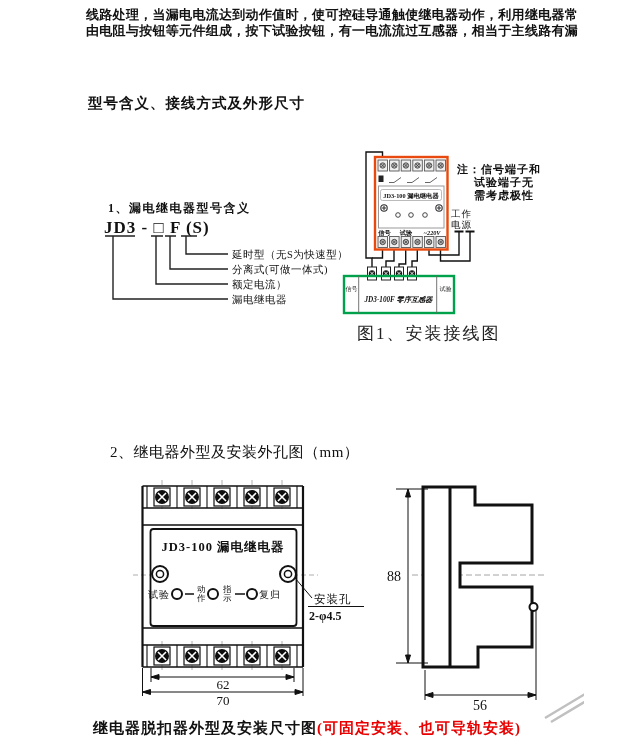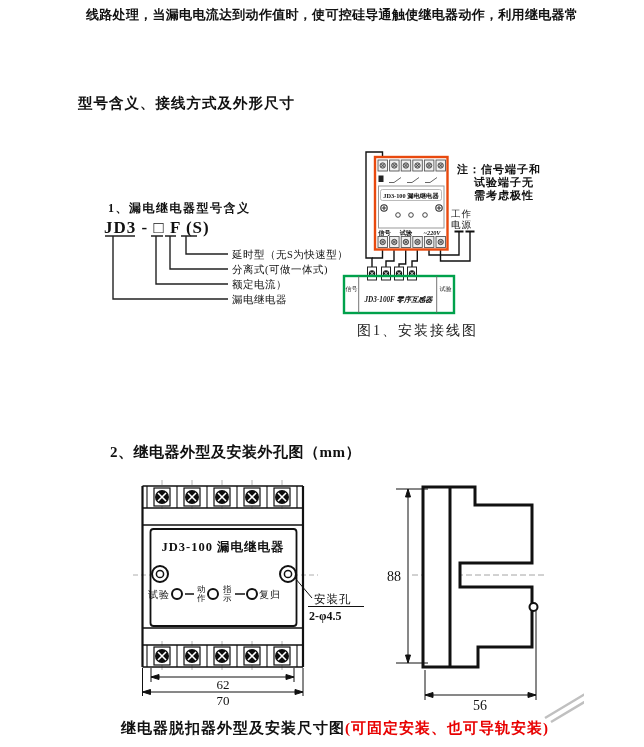--- a/index.html
+++ b/index.html
@@ -1,35 +1,36 @@
 <!DOCTYPE html>
 <html><head>
 <meta charset="utf-8">
 <style>
   html,body{margin:0;padding:0;background:#fff;}
   .page{position:relative;width:584px;height:747px;background:#ffffff;overflow:hidden;
         font-family:"Liberation Serif",serif;color:#111;}
   .abs{position:absolute;}
   .intro{left:86px;top:7px;width:480px;font-size:13px;font-weight:600;letter-spacing:.3px;}
   .intro div{line-height:16.2px;white-space:nowrap;}
-  .h1{left:78px;top:94px;font-size:14.5px;font-weight:700;letter-spacing:1px;}
-  .h2{left:110px;top:443px;font-size:15px;font-weight:700;letter-spacing:.5px;}
-  .fig1cap{left:357px;top:322px;font-size:14px;letter-spacing:2px;color:#222;}
-  .footer{left:100px;top:719px;width:470px;text-align:center;font-size:15px;font-weight:600;letter-spacing:1px;}
+  .h1{left:88px;top:94px;font-size:14.5px;font-weight:700;letter-spacing:1px;}
+  .h2{left:110px;top:443px;font-size:15px;font-weight:400;letter-spacing:.5px;}
+  .fig1cap{left:357px;top:322px;font-size:17px;letter-spacing:2px;color:#222;}
+  .footer{left:72px;top:719px;width:470px;text-align:center;font-size:15px;font-weight:600;letter-spacing:1px;}
   .footer .red{color:#e80000;}
   svg{position:absolute;overflow:visible;}
   svg text{font-family:"Liberation Serif",serif;fill:#111;}
 </style>
 </head>
 <body>
 
 <div class="page">
 
   <div class="abs intro">
     <div>线路处理，当漏电电流达到动作值时，使可控硅导通触使继电器动作，利用继电器常</div>
+    <div>由电阻与按钮等元件组成，按下试验按钮，有一电流流过互感器，相当于主线路有漏</div>
   </div>
 
   <div class="abs h1">型号含义、接线方式及外形尺寸</div>
 
   <svg class="abs" style="left:95px;top:196px" width="258" height="118" viewBox="0 0 258 118">
     <text x="13" y="16" font-size="12" font-weight="600" letter-spacing="1.5">1、漏电继电器型号含义</text>
     <text x="9" y="37" font-size="17" font-weight="700" letter-spacing="1">JD3 - □ F (S)</text>
     <g stroke="#222" stroke-width="1.4" fill="none">
       <path d="M10,40 H40 M56,40 H68 M70,40 H81 M86,40 H102"></path>
       <path d="M91,40 V58 H133"></path>

